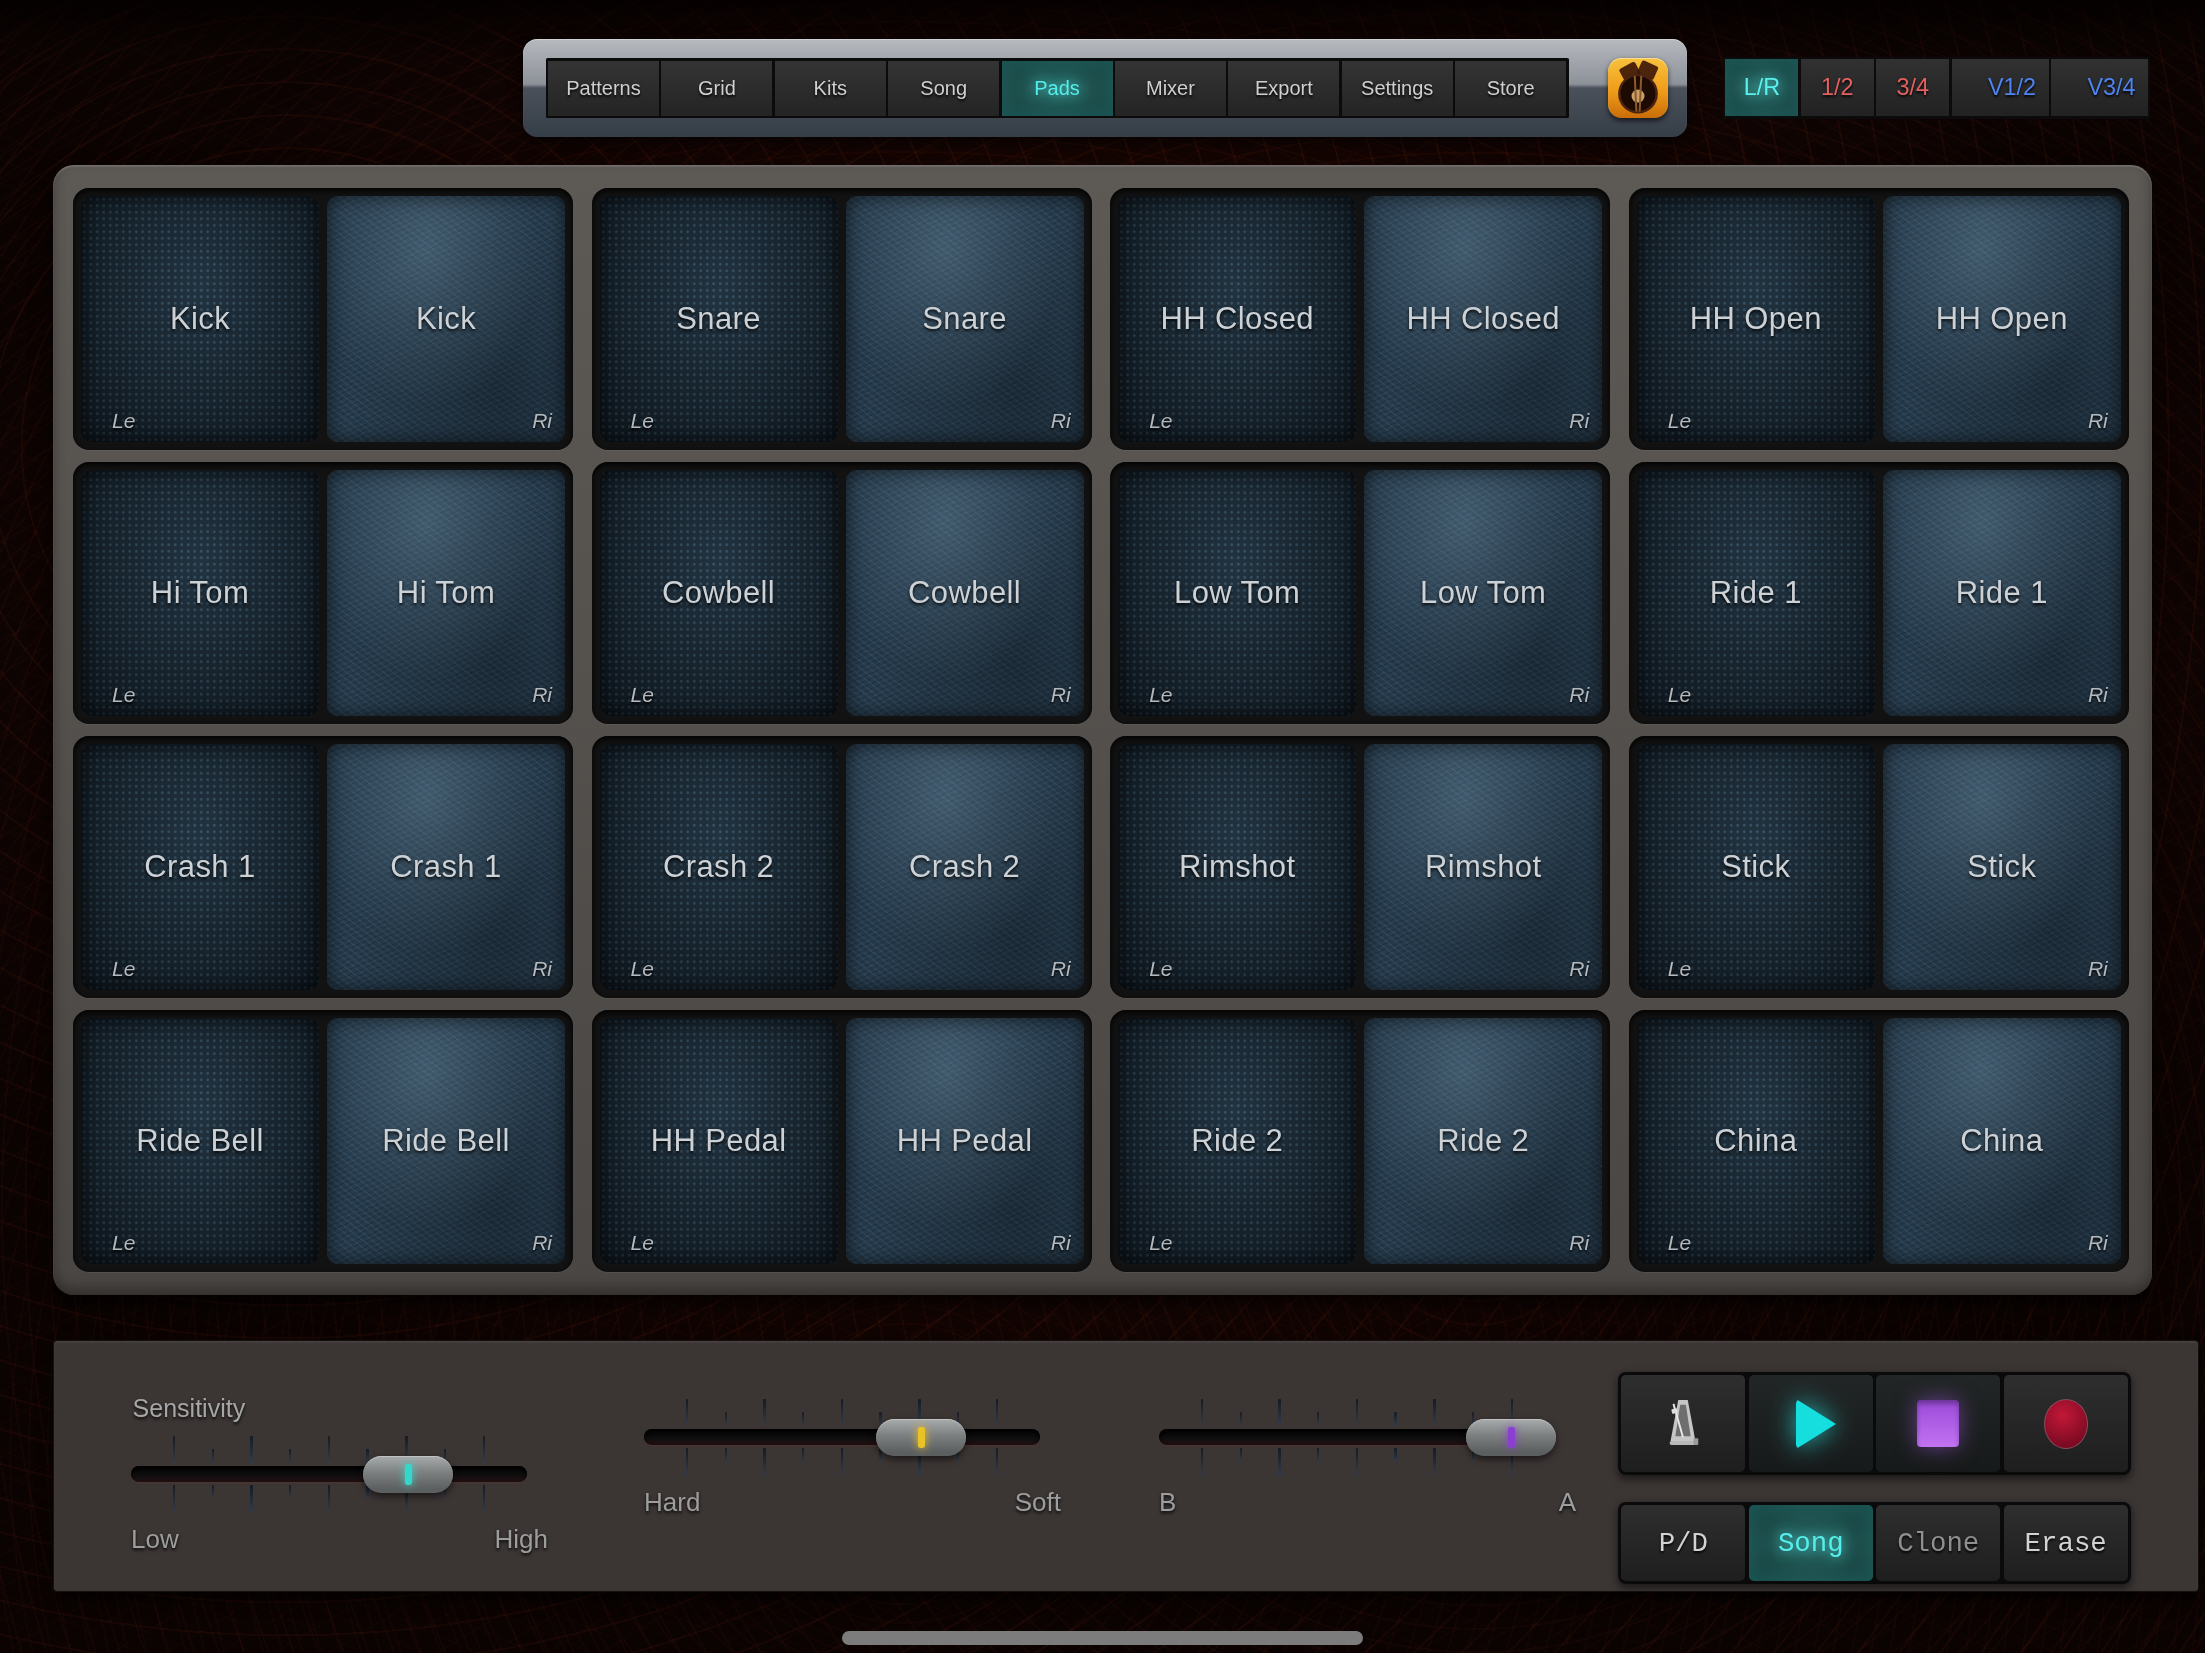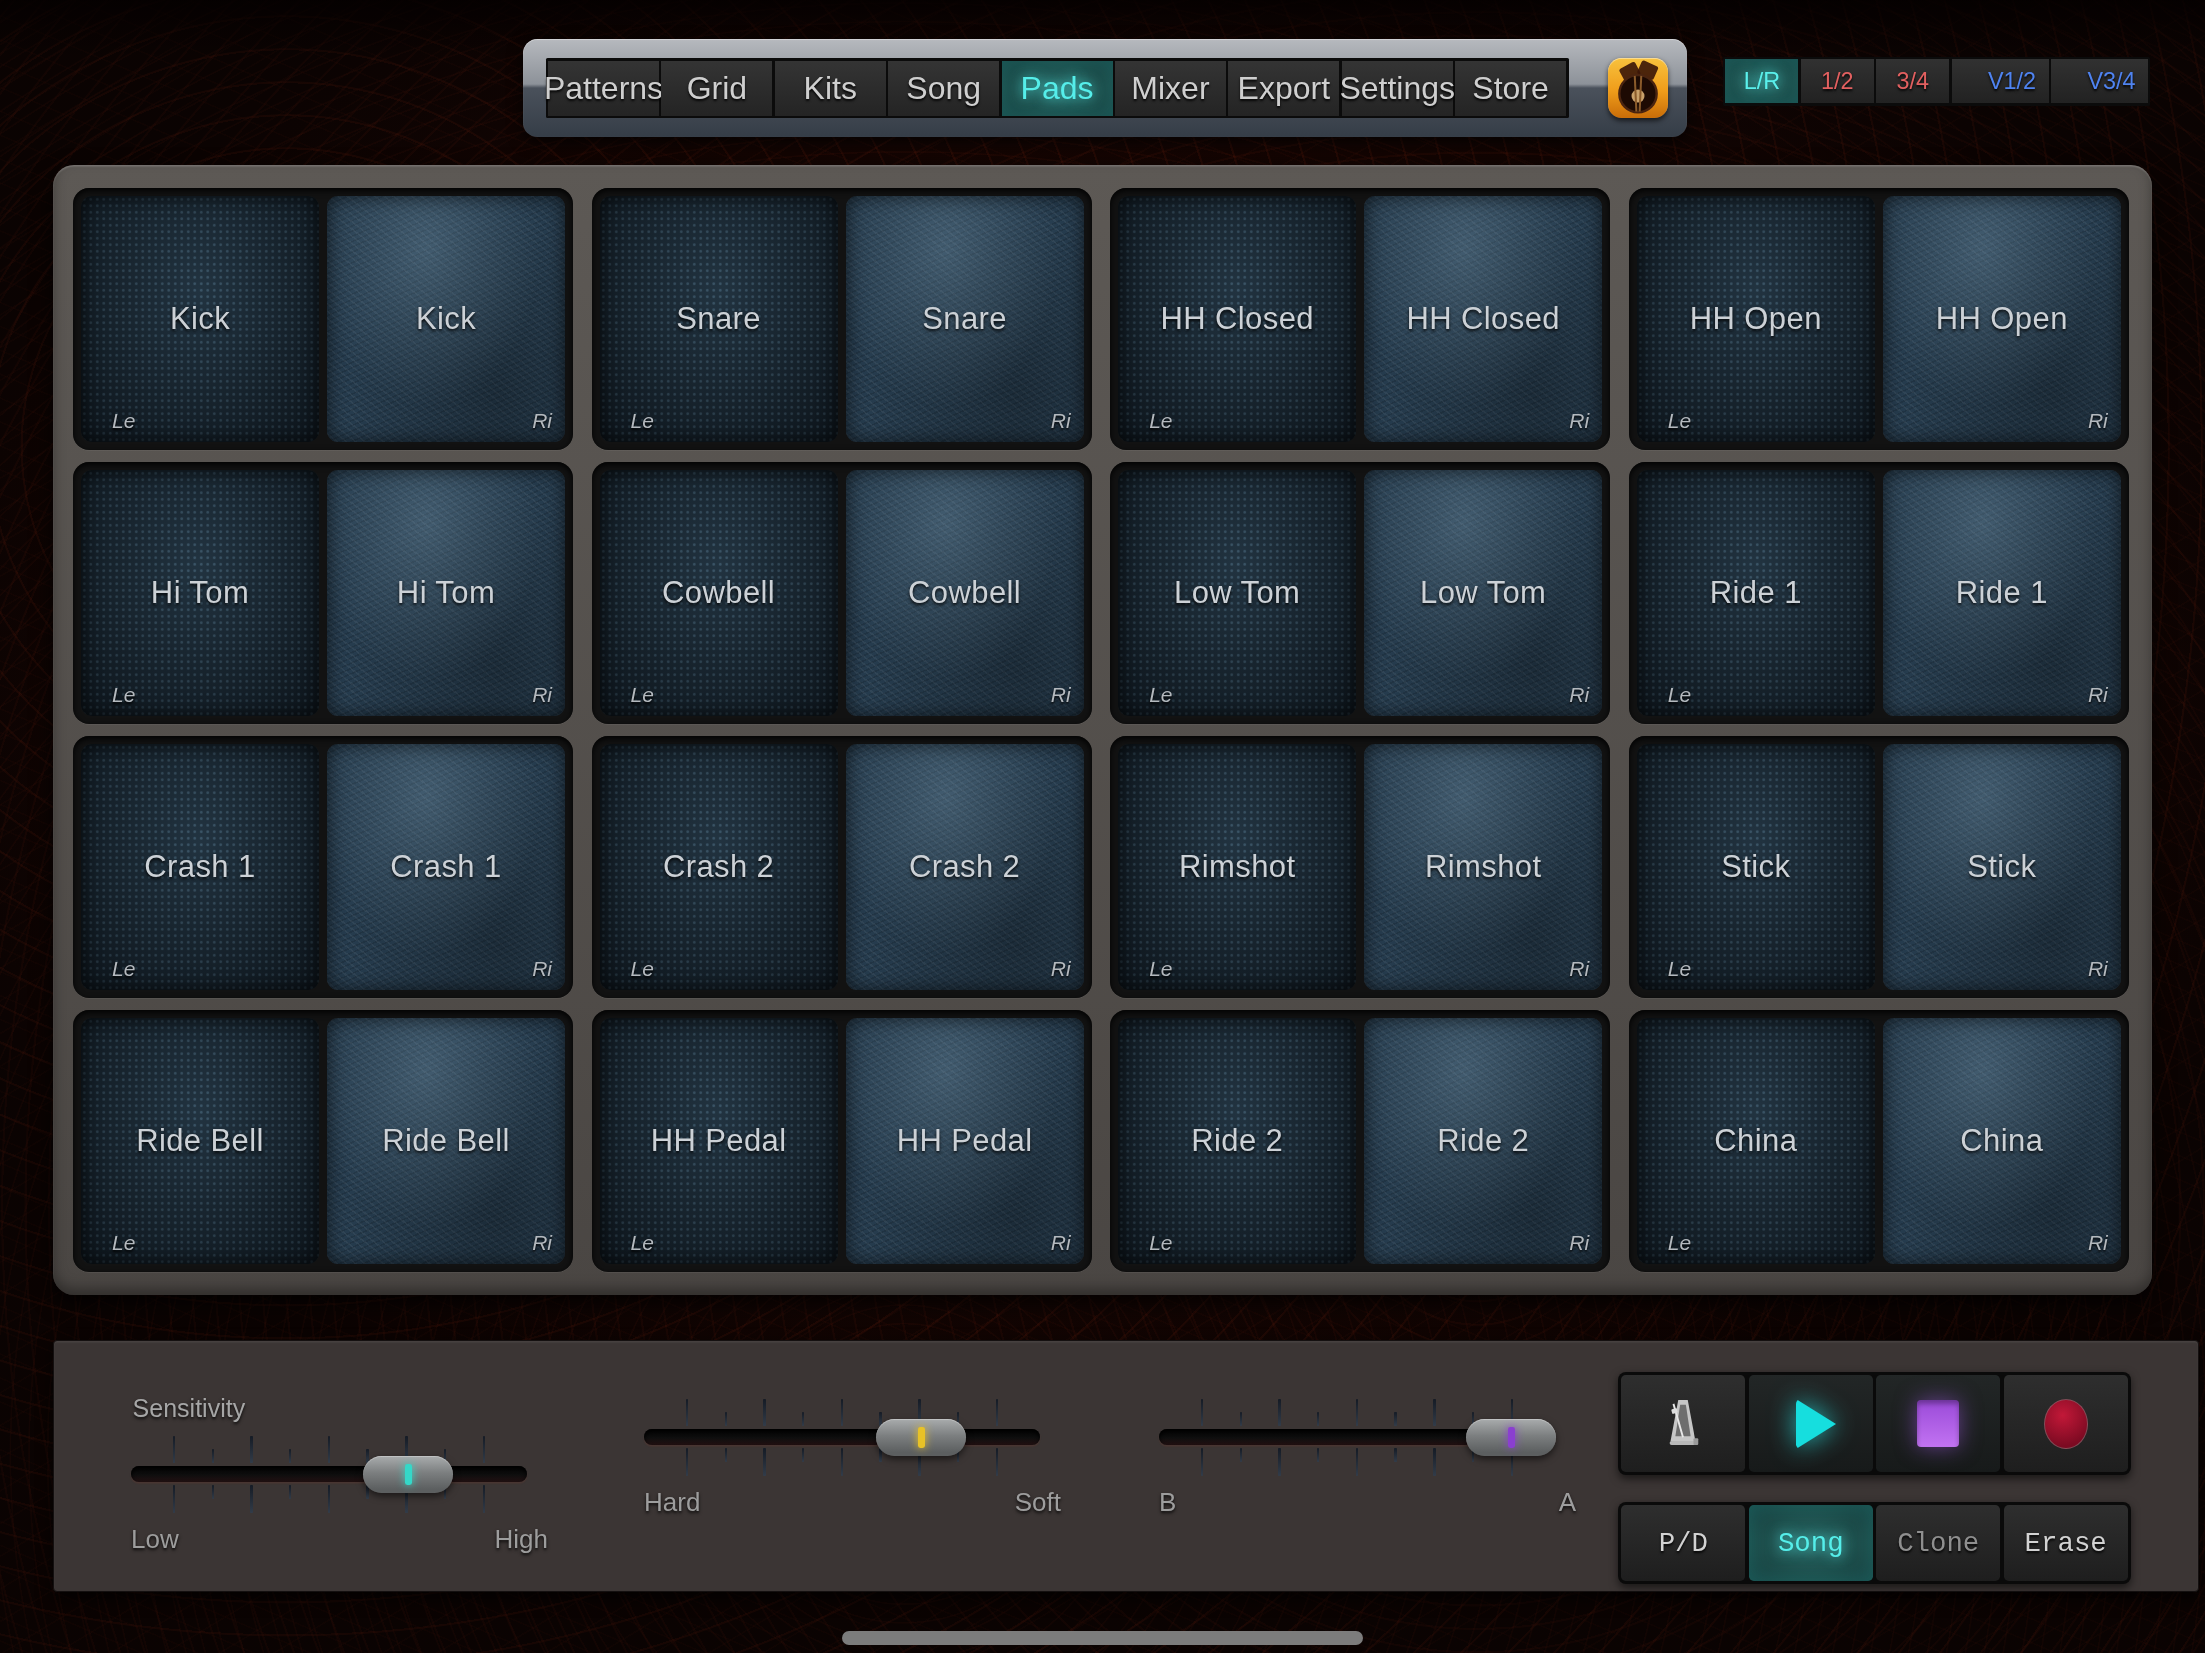--- a/index.html
+++ b/index.html
@@ -28,41 +28,41 @@
     box-shadow:0 4.8px 14.5px rgba(0,0,0,0.75), inset 0 0.8px 0.8px rgba(255,255,255,0.5);
     z-index:10;
   }
   .tabs-strip{
     position:absolute;left:22.6px;top:19.4px;display:flex;gap:2.4px;background:#0b0b0b;
     padding:2.4px;border-radius:1.6px;
   }
   .tab{
     width:111px;height:55px;display:flex;align-items:center;justify-content:center;
     background:linear-gradient(180deg,#343434,#242424);
-    color:#cfcfcf;font-size:32px;text-shadow:0 2.4px 2.4px rgba(0,0,0,0.9);cursor:default;
+    color:#cfcfcf;font-size:20px;text-shadow:0 2.4px 2.4px rgba(0,0,0,0.9);cursor:default;
   }
   .tab.active{
     background:radial-gradient(ellipse at 50% 50%, #2a6663 0%, #1c4a48 60%, #153a3a 100%);
     color:#55eeea;text-shadow:0 0 13px rgba(80,240,235,0.95);
     box-shadow:inset 0 0 21px rgba(50,210,205,0.25);
   }
   .app-icon{
     position:absolute;right:19.4px;top:18.6px;width:60px;height:60px;border-radius:13.7px;
     background:linear-gradient(180deg,#f8c23d 0%,#ef9c1a 55%,#c96d08 100%);
     box-shadow:0 2.4px 5.7px rgba(0,0,0,0.6), inset 0 0.8px 0.8px rgba(255,255,255,0.6);
     overflow:hidden;
   }
 
   
   .view-strip{
     position:absolute;left:1723px;top:57px;display:flex;gap:2.4px;background:#0b0b0b;
     padding:2.4px;border-radius:1.6px;z-index:10;
   }
   .view-btn{
-    width:73px;height:44px;display:flex;align-items:center;justify-content:center;
+    width:73px;height:57px;display:flex;align-items:center;justify-content:center;
     background:linear-gradient(180deg,#313131,#222);
     font-size:23.4px;text-shadow:0 2.4px 2.4px rgba(0,0,0,0.9);text-align:center;
   }
   .view-btn.c-teal{color:#49e8e2;}
   .view-btn.c-red{color:#e26060;}
   .view-btn.c-blue{color:#4f83f0;padding-left:24px;}
   .view-btn.active{
     background:radial-gradient(ellipse at 50% 50%, #2a6663 0%, #1c4a48 60%, #153a3a 100%);
     color:#5af0ec;text-shadow:0 0 13px rgba(80,240,235,0.95);
     box-shadow:inset 0 0 19.4px rgba(50,210,205,0.25);

